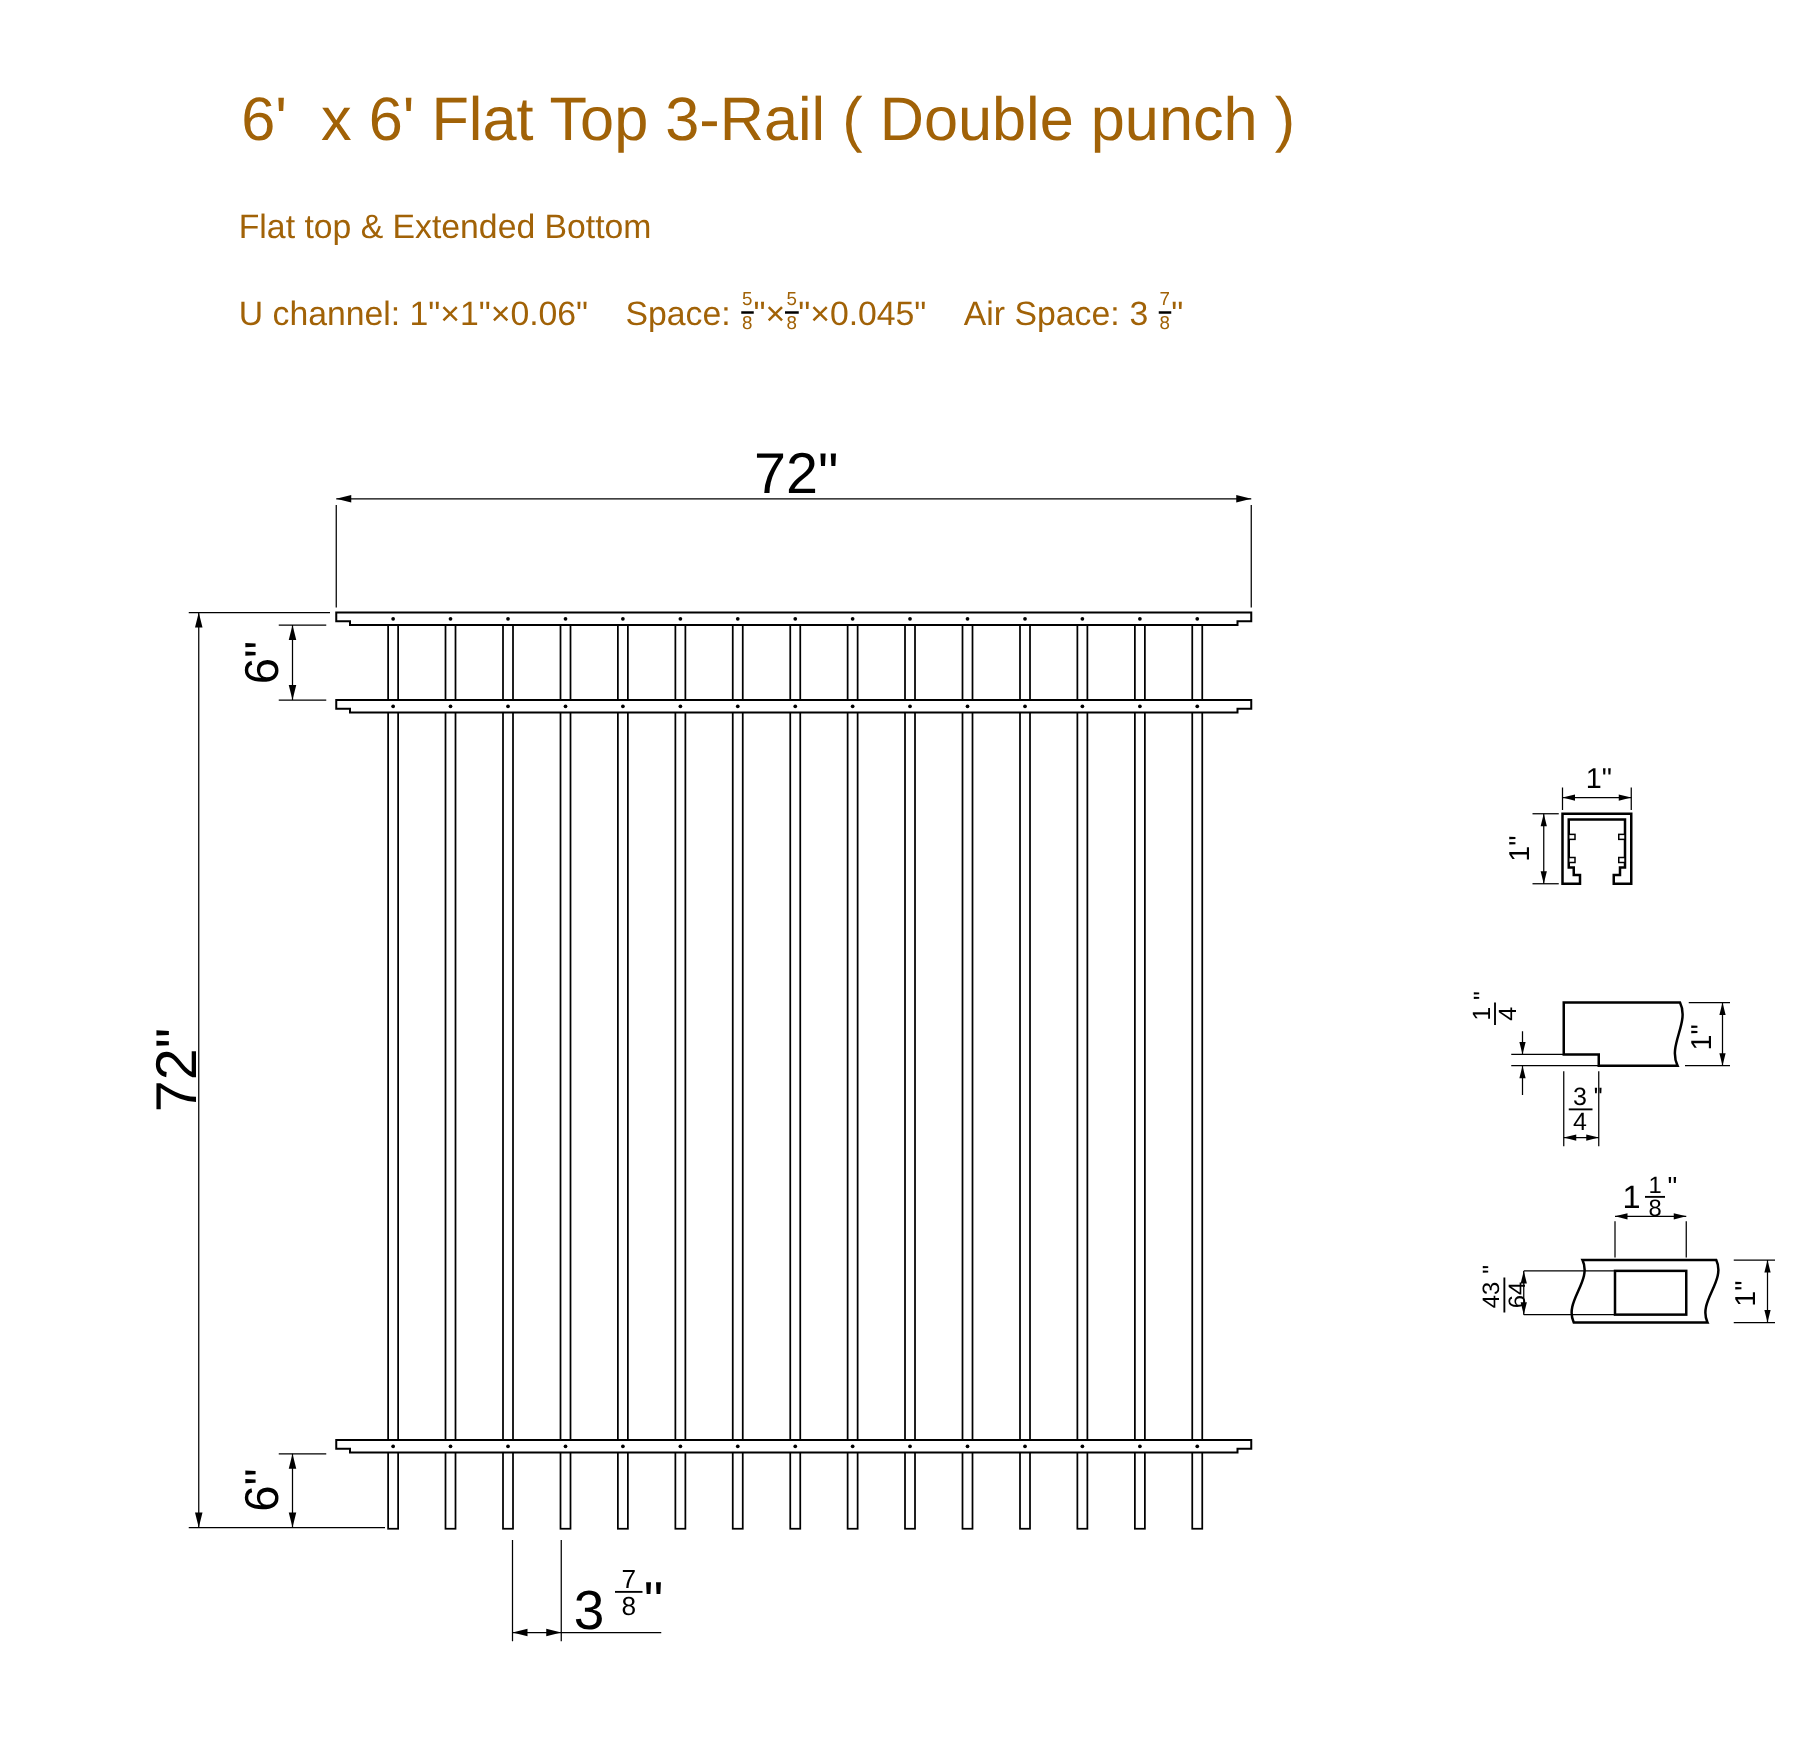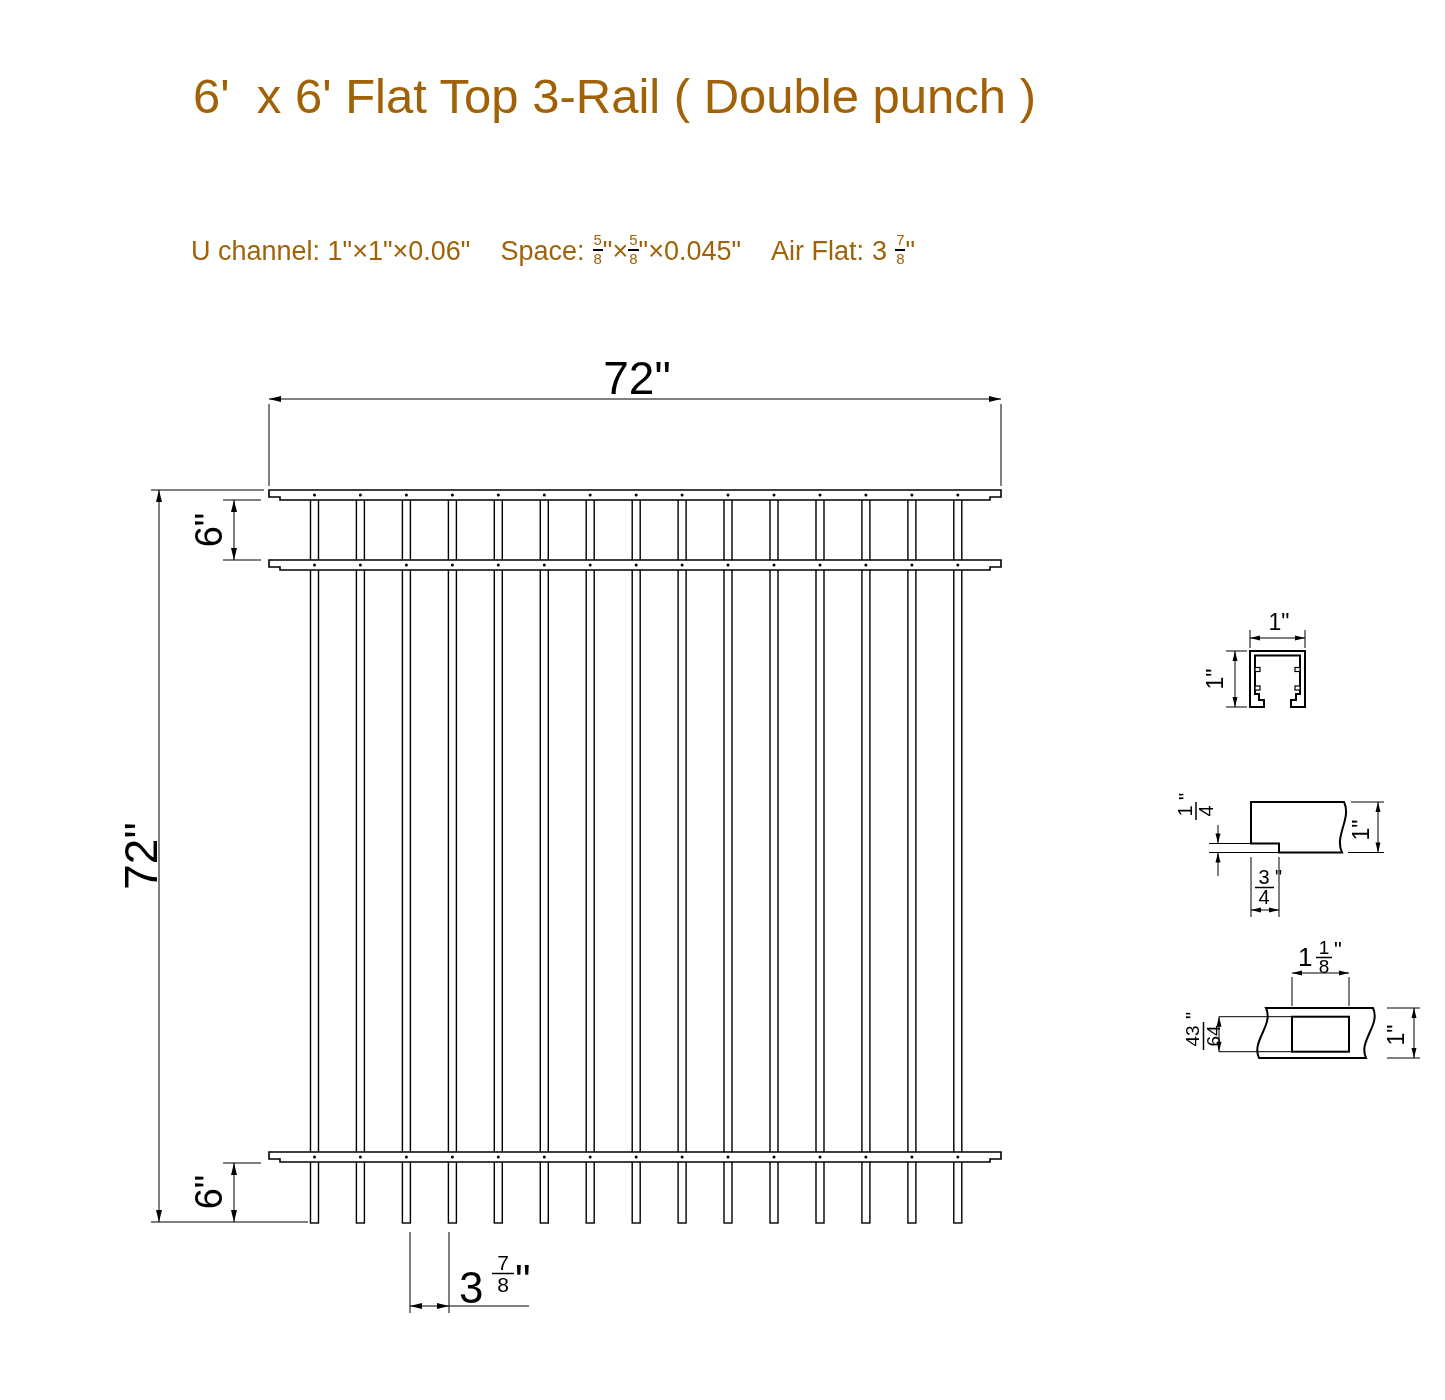--- a/index.html
+++ b/index.html
@@ -20,38 +20,39 @@
   .outline{fill:#fff;stroke:#000;stroke-width:2;}
   .arrow{fill:#000;stroke:none;}
   .fbar{stroke:#000;stroke-width:1.5;}
 </style>
 </head>
 <body>
 
 <div id="stage">
 
   <div id="title" class="hdr">6'  x 6' Flat Top 3-Rail ( Double punch )</div>
+  <div id="subtitle" class="hdr">Flat top &amp; Extended Bottom</div>
 
   <div id="specs" class="hdr">
     <span>U channel: 1"×1"×0.06"</span>
     <span class="gap"></span>
     <span>Space:</span>
     <span class="sgap"></span>
     <span class="frac">
       <span class="num">5</span>
       <span class="den">8</span>
     </span>
     <span>"×</span>
     <span class="frac">
       <span class="num">5</span>
       <span class="den">8</span>
     </span>
     <span>"×0.045"</span>
     <span class="gap"></span>
-    <span>Air Flat:</span>
+    <span>Air Space:</span>
     <span class="sgap"></span>
     <span>3</span>
     <span class="sgap"></span>
     <span class="frac">
       <span class="num">7</span>
       <span class="den">8</span>
     </span>
     <span>"</span>
   </div>
 

